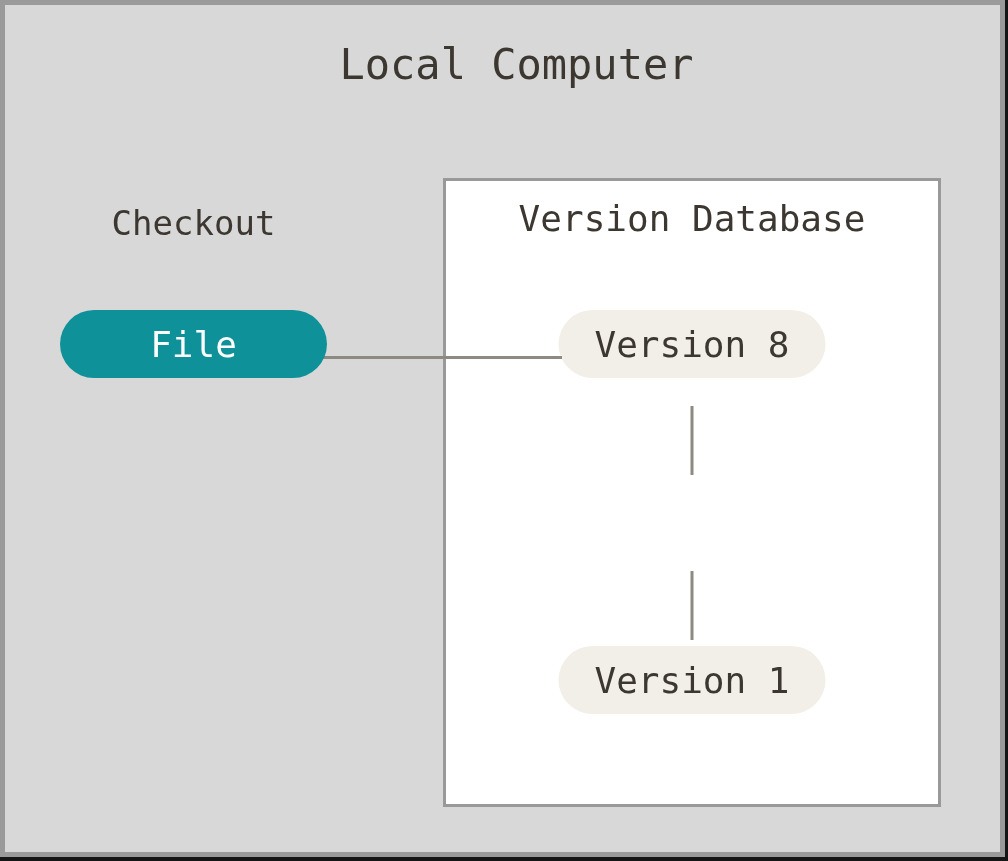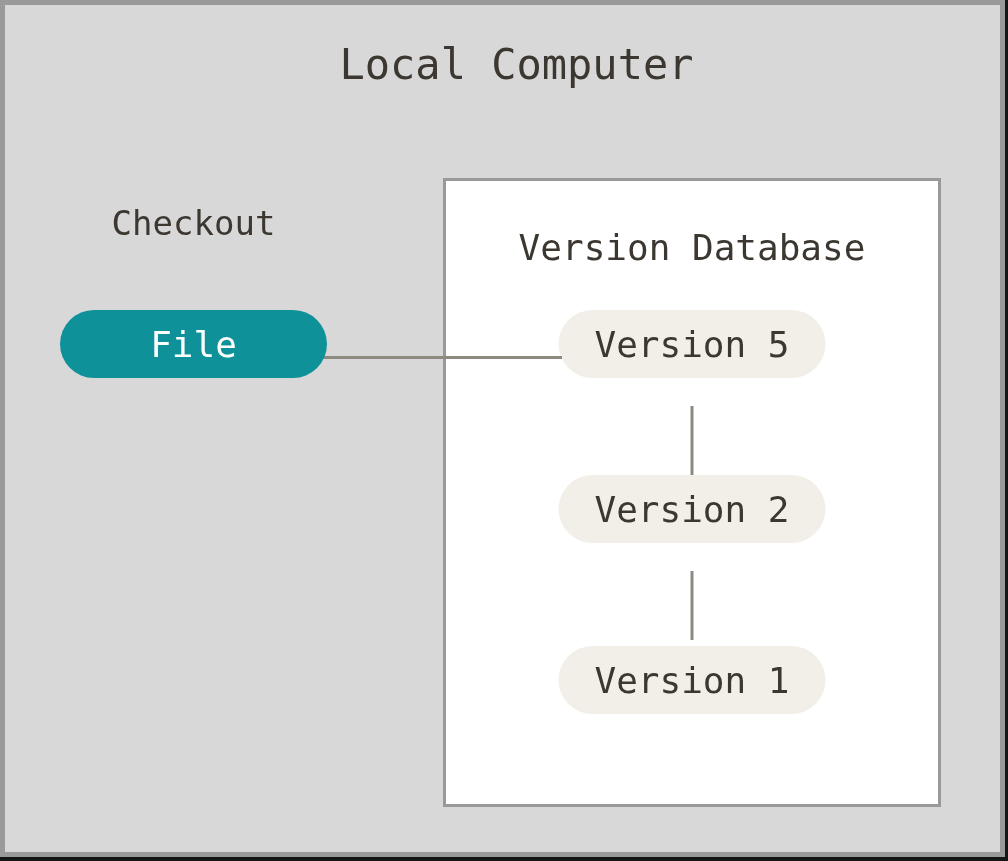--- a/index.html
+++ b/index.html
@@ -85,21 +85,20 @@
     z-index:1;
   }
   .version-db-title{
     position:absolute;
     left:0;right:0;top:16px;
     text-align:center;
     font-size:36px;
     line-height:44px;
     color:var(--text-dark);
     white-space:pre;
-    margin-top:29px;
   }
   .version-pill{
     left:50%;
     transform:translateX(-50%);
     background:var(--cream-node);
     color:var(--text-dark);
   }
   .version-pill.v3{top:129px;}
   .version-pill.v2{top:294px;}
   .version-pill.v1{top:465px;}
@@ -128,28 +127,25 @@
       <span>File</span>
     </div>
 
     <div class="connector-h"></div>
 
     <div class="version-db-box">
 
       <div class="version-db-title">Version Database</div>
 
       <div class="pill version-pill v3">
-        <span>Version 5</span>
+        <span>Version 8</span>
       </div>
 
       <div class="connector-v c32"></div>
 
-      <div class="pill version-pill v2">
-        <span>Version 2</span>
-      </div>
 
       <div class="connector-v c21"></div>
 
       <div class="pill version-pill v1">
         <span>Version 1</span>
       </div>
 
     </div>
   </div>
 </div>

